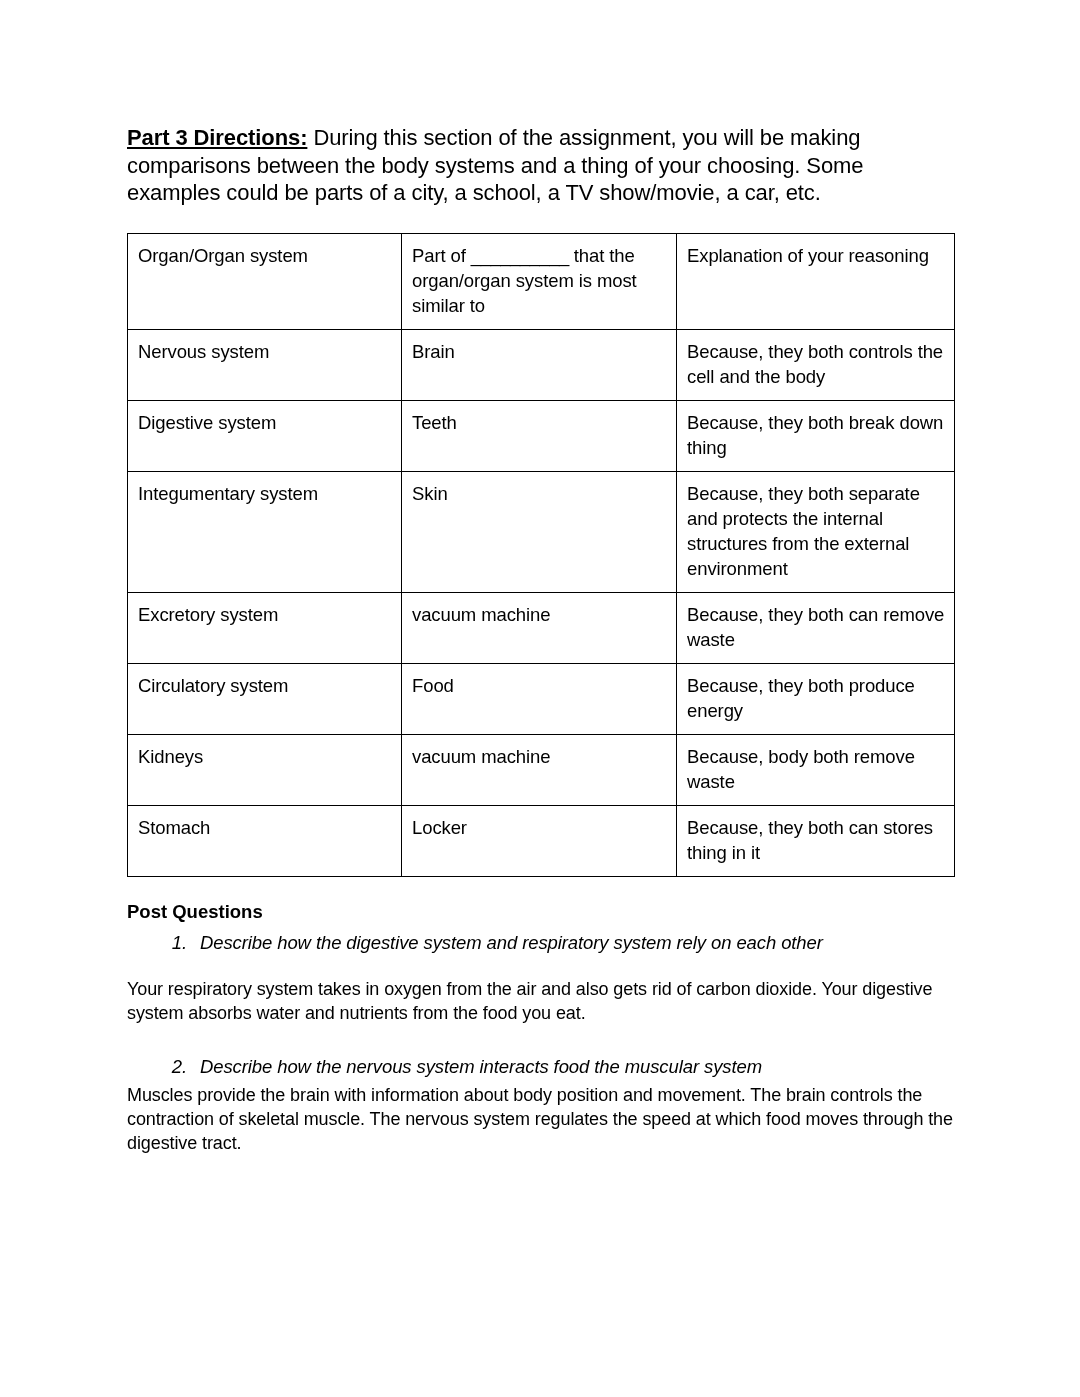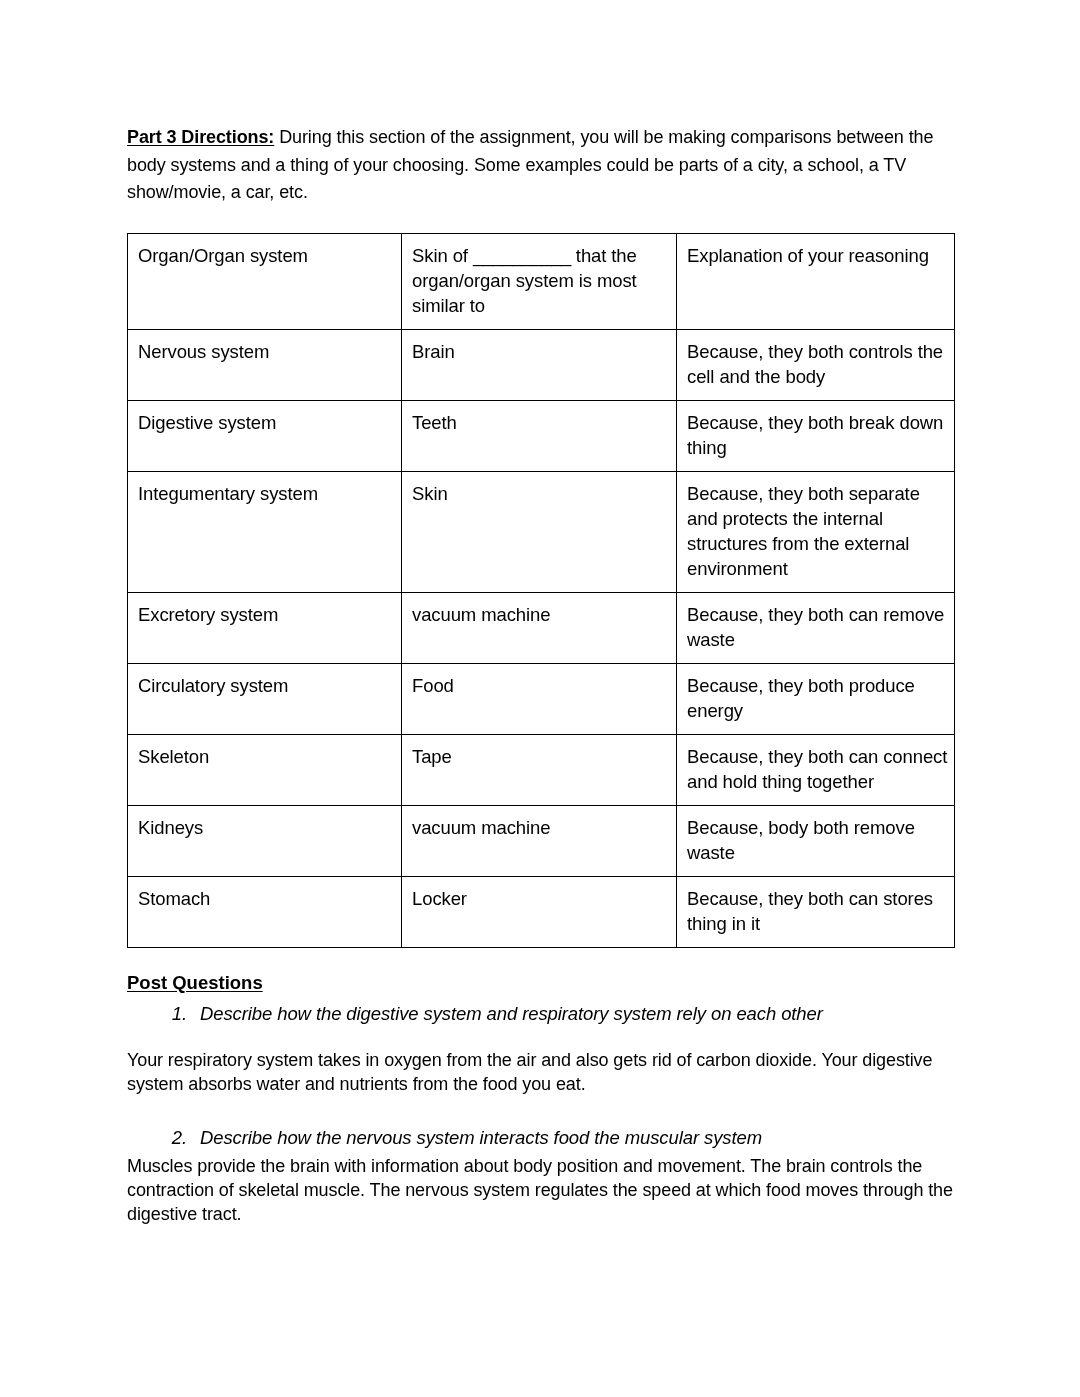--- a/index.html
+++ b/index.html
@@ -25,21 +25,21 @@
   }
   .content {
     position: absolute;
     left: 127px;
     top: 124px;
     width: 828px;
   }
 
   
   .intro {
-    font-size: 18px;
+    font-size: 22px;
     line-height: 27.5px;
     letter-spacing: -0.1px;
     margin: 0 0 26px 0;
     text-align: left;
   }
   .intro .lead {
     font-weight: bold;
     text-decoration: underline;
     text-underline-offset: 2px;
   }
@@ -70,21 +70,20 @@
   .alt-face {
     font-size: 19.5px;
     line-height: 26px;
     letter-spacing: 0.1px;
   }
 
   
   .post-heading {
     font-size: 18.5px;
     font-weight: bold;
-    text-decoration: underline;
     text-underline-offset: 2px;
     margin: 22px 0 0 0;
     line-height: 26px;
   }
   ol.qlist {
     margin: 4px 0 0 0;
     padding: 0 0 0 65px;
     font-size: 18.5px;
     line-height: 28px;
     letter-spacing: -0.1px;
@@ -117,21 +116,21 @@
 
     <table class="compare">
       <colgroup>
         <col class="c1">
           <col class="c2">
           <col class="c3">
       </colgroup>
       <tbody>
         <tr>
           <td class="cell-pad-head">Organ/Organ system</td>
-          <td class="cell-pad-head"><span>Skin of </span><span class="underscores">__________</span><span> that the organ/organ system is most similar to</span></td>
+          <td class="cell-pad-head"><span>Part of </span><span class="underscores">__________</span><span> that the organ/organ system is most similar to</span></td>
           <td class="cell-pad-head">Explanation of your reasoning</td>
         </tr>
 
         <tr>
           <td>Nervous system</td>
           <td>Brain</td>
           <td>Because, they both controls the cell and the body</td>
         </tr>
 
         <tr>
@@ -152,25 +151,20 @@
           <td>vacuum machine</td>
           <td>Because, they both can remove waste</td>
         </tr>
 
         <tr>
           <td>Circulatory system</td>
           <td>Food</td>
           <td>Because, they both produce energy</td>
         </tr>
 
-        <tr>
-          <td>Skeleton</td>
-          <td>Tape</td>
-          <td>Because, they both can connect and hold thing together</td>
-        </tr>
 
         <tr>
           <td>Kidneys</td>
           <td>vacuum machine</td>
           <td>Because, body both remove waste</td>
         </tr>
 
         <tr>
           <td>Stomach</td>
           <td>Locker</td>

